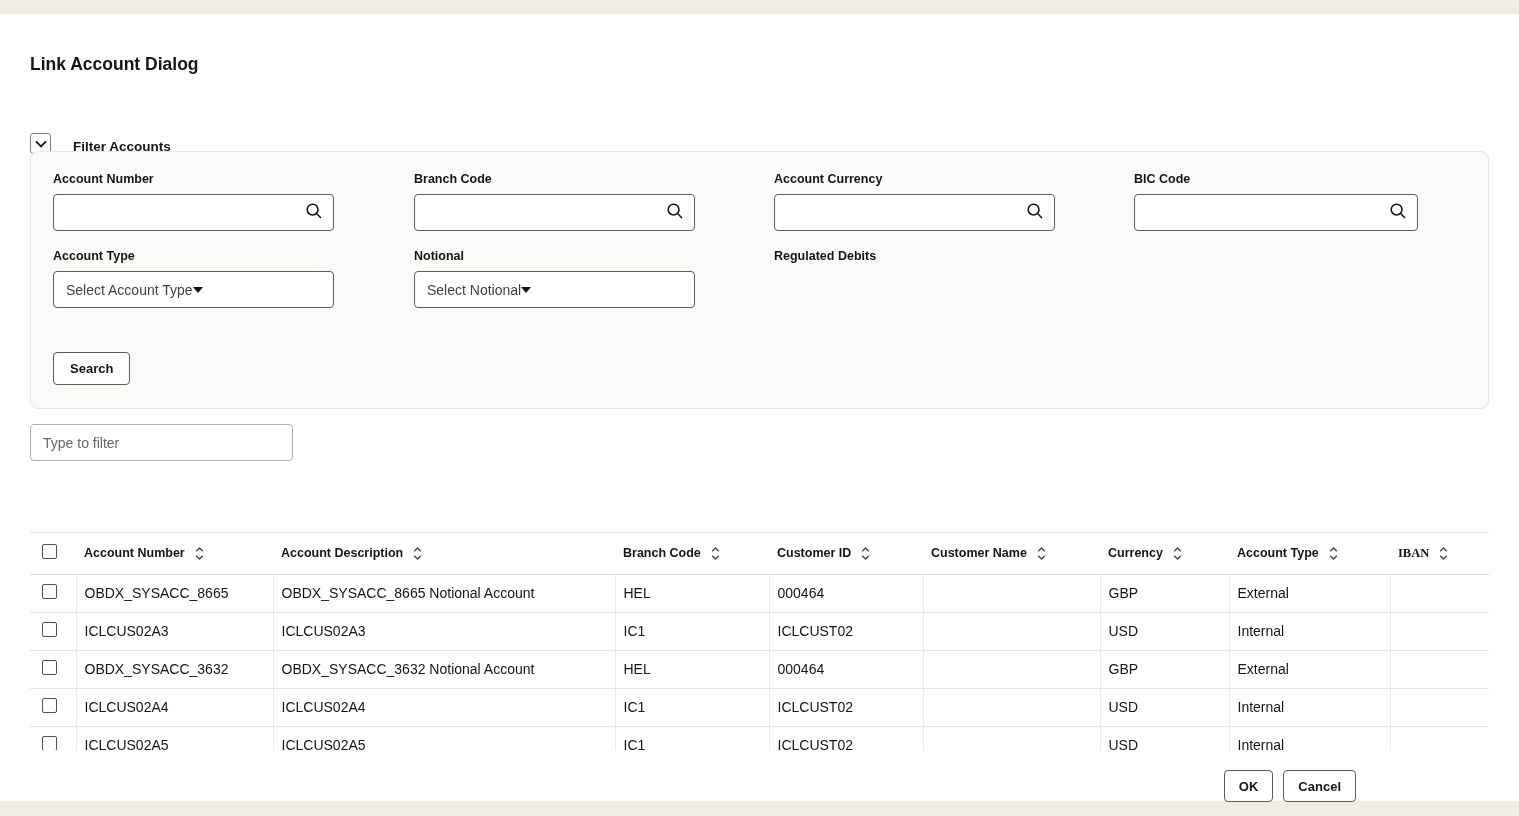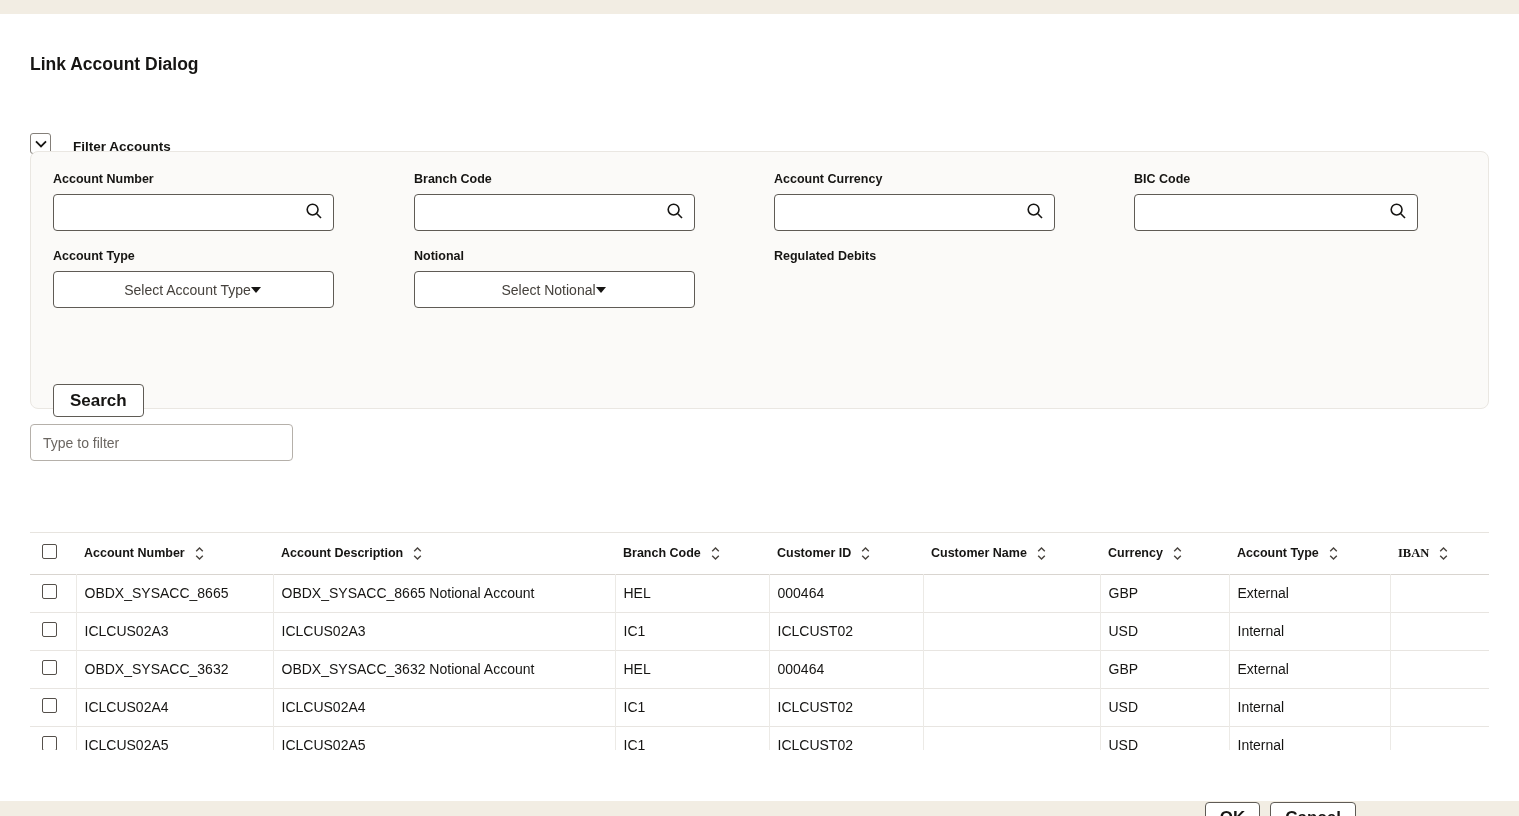--- a/index.html
+++ b/index.html
@@ -18,24 +18,24 @@
   .collapse-label { font-size:13.5px; font-weight:bold; color:#161513; }
 
   .filter-panel { position:absolute; left:30px; top:137px; width:1459px; height:258px; background:#fbfaf8; border:1px solid #eae7e2; border-radius:8px; }
   .fgroup { position:absolute; width:281px; }
   .fgroup.g1 { left:22px; top:20px; } .fgroup.g2 { left:383px; top:20px; }
   .fgroup.g3 { left:743px; top:20px; } .fgroup.g4 { left:1103px; top:20px; width:284px; }
   .fgroup.g5 { left:22px; top:97px; } .fgroup.g6 { left:383px; top:97px; } .fgroup.g7 { left:743px; top:97px; }
   .flabel { font-size:12.5px; font-weight:bold; color:#161513; display:block; margin-bottom:8px; }
   .search-box { display:flex; align-items:center; height:37px; border:1px solid #5f5b55; border-radius:4px; background:#fff; padding:0 10px 0 0; }
   .search-box input { flex:1; border:none; outline:none; height:100%; padding:0 6px 0 10px; font-size:14px; font-family:inherit; color:#161513; background:transparent; min-width:0; }
-  .select-box { display:flex; align-items:center; justify-content:center; height:37px; border:1px solid #5f5b55; border-radius:4px; background:#fff; padding:0 14px 0 12px; cursor:pointer; }
+  .select-box { display:flex; align-items:center; justify-content:flex-start; height:37px; border:1px solid #5f5b55; border-radius:4px; background:#fff; padding:0 14px 0 12px; cursor:pointer; }
   .select-value { font-size:14px; color:#45413c; }
   .caret { width:0; height:0; border-left:5px solid transparent; border-right:5px solid transparent; border-top:6px solid #161513; }
-  .btn { display:inline-flex; align-items:center; justify-content:center; background:#fff; border:1px solid #5f5b55; border-radius:4px; font-size:17px; font-weight:bold; color:#161513; cursor:pointer; font-family:inherit;margin-top:32px; }
+  .btn { display:inline-flex; align-items:center; justify-content:center; background:#fff; border:1px solid #5f5b55; border-radius:4px; font-size:13px; font-weight:bold; color:#161513; cursor:pointer; font-family:inherit; }
   .search-btn { position:absolute; left:22px; top:200px; height:33px; padding:0 16px; }
 
   .quick-filter { position:absolute; left:30px; top:410px; width:263px; height:37px; border:1px solid #b5b0aa; border-radius:4px; font-size:14px; font-family:inherit; color:#15803d; padding:0 12px; outline:none; background:#fff; }
   .quick-filter::placeholder { color:#6b6661; opacity:1; }
 
   .table-wrap { position:absolute; left:30px; top:518px; width:1459px; height:218px; overflow:hidden; border-top:1px solid #e7e4df; }
   table { border-collapse:collapse; table-layout:fixed; width:1459px; }
   th, td { text-align:left; vertical-align:middle; overflow:hidden; white-space:nowrap; }
   thead tr { height:41px; }
   tbody tr { height:38px; }

